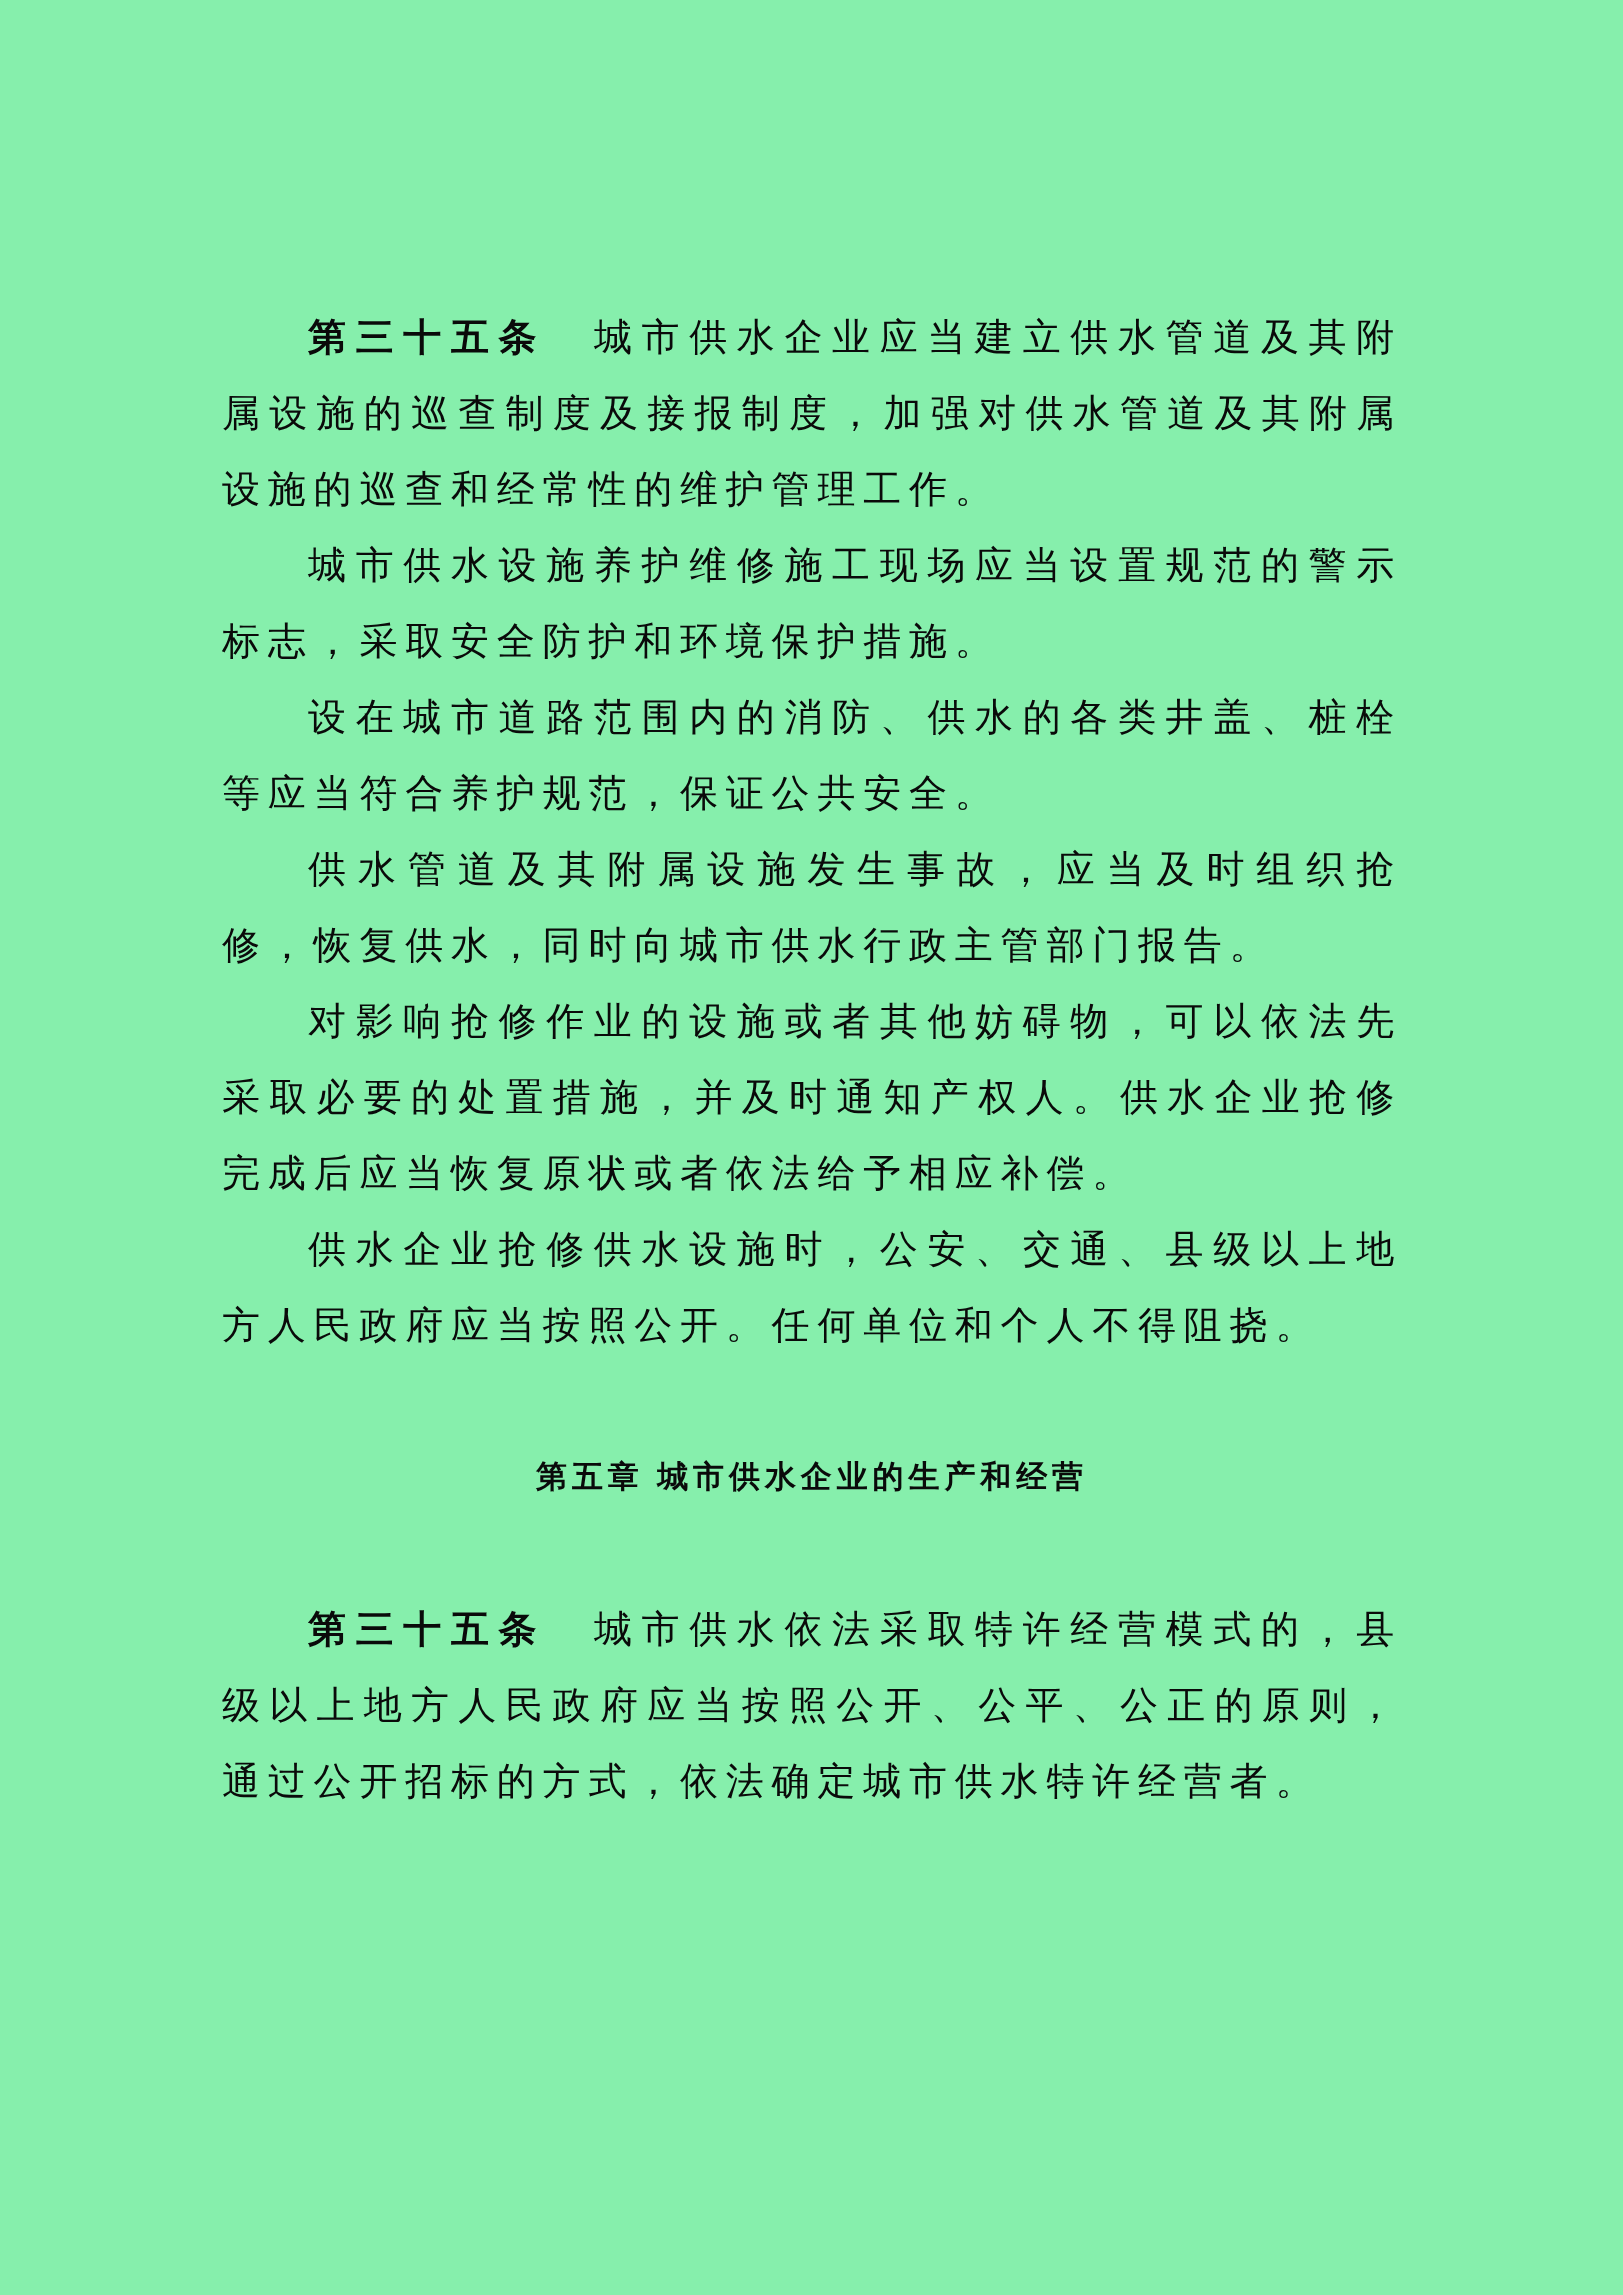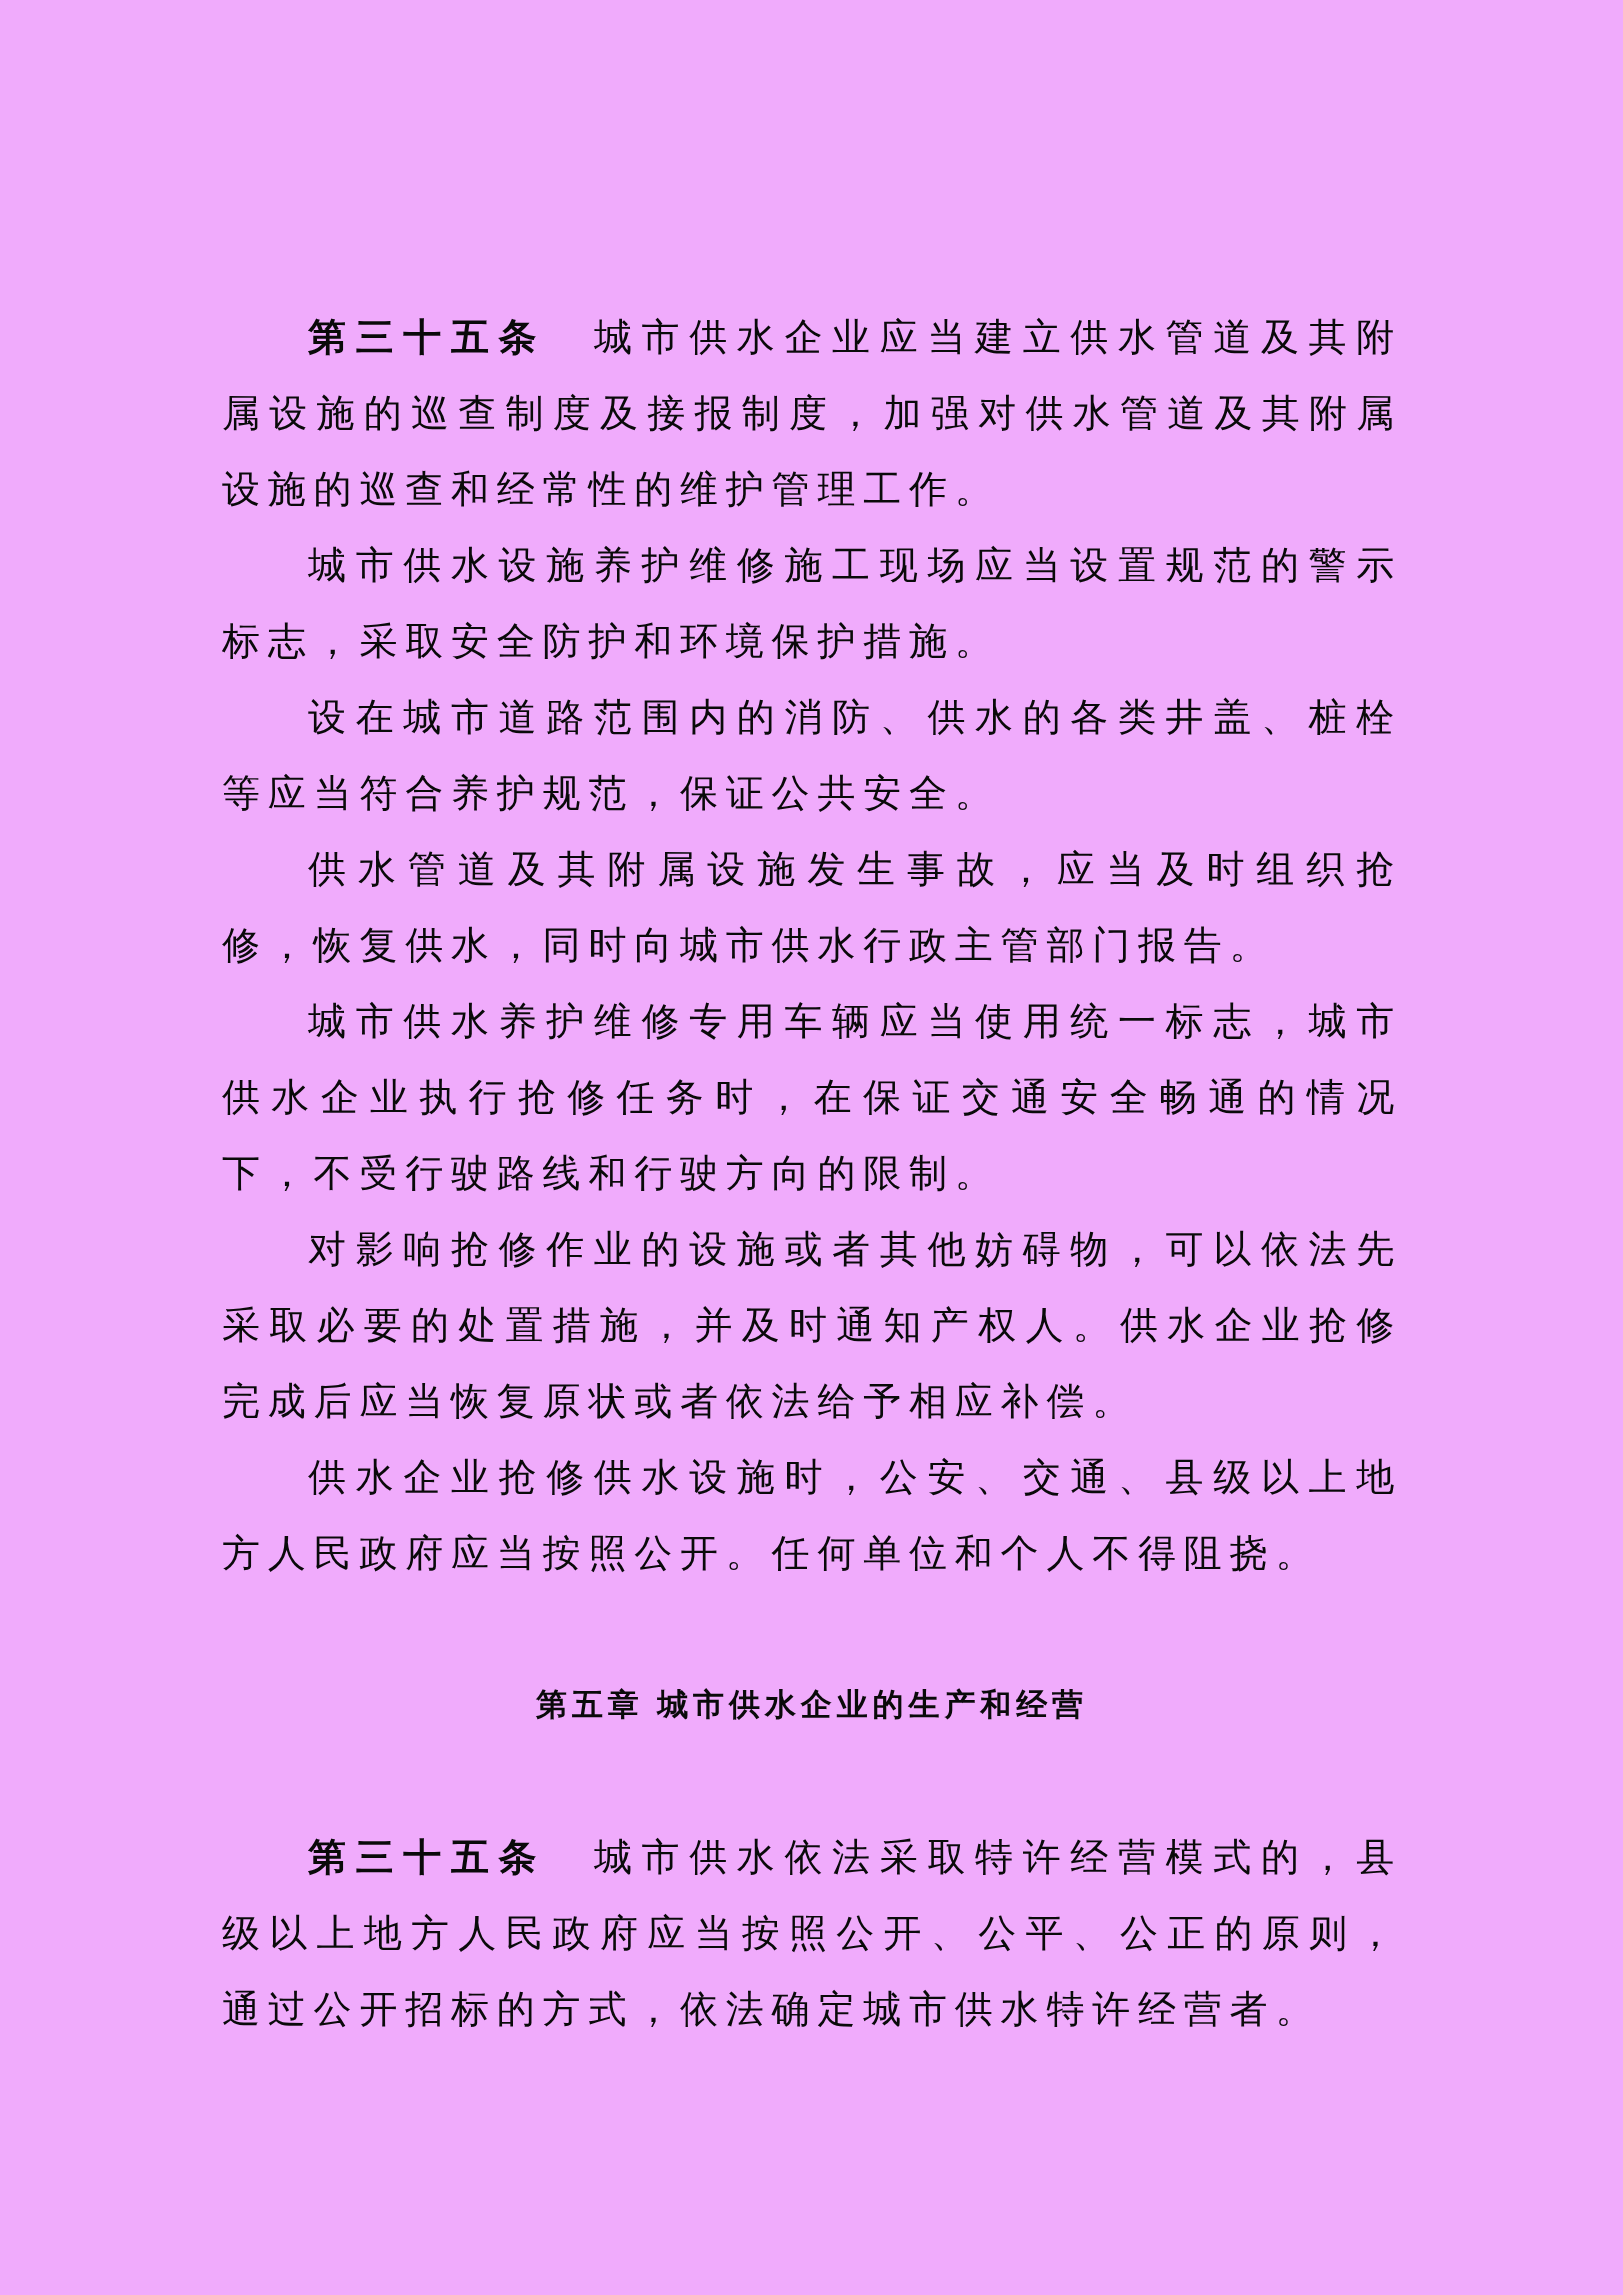--- a/index.html
+++ b/index.html
@@ -6,21 +6,21 @@
   body {
     width: 1623px;
     height: 2295px;
     background: #ffffff;
     font-family: "Liberation Serif", "DejaVu Serif", serif;
   }
   .page {
     position: relative;
     width: 1623px;
     height: 2295px;
-    background: #f0abfc;
+    background: #86efac;
     overflow: hidden;
   }
   .content {
     position: absolute;
     left: 222px;
     top: 299px;
     width: 1180px;
     color: #0a0a0a;
     font-size: 38px;
     line-height: 76px;
@@ -50,20 +50,19 @@
 </style>
 </head>
 <body>
 
 <div class="page">
   <div class="content">
       <p class="para"><b class="artnum">第三十五条</b>　<span>城市供水企业应当建立供水管道及其附属设施的巡查制度及接报制度，加强对供水管道及其附属设施的巡查和经常性的维护管理工作。</span></p>
       <p class="para">城市供水设施养护维修施工现场应当设置规范的警示标志，采取安全防护和环境保护措施。</p>
       <p class="para">设在城市道路范围内的消防、供水的各类井盖、桩栓等应当符合养护规范，保证公共安全。</p>
       <p class="para">供水管道及其附属设施发生事故，应当及时组织抢修，恢复供水，同时向城市供水行政主管部门报告。</p>
-      <p class="para">城市供水养护维修专用车辆应当使用统一标志，城市供水企业执行抢修任务时，在保证交通安全畅通的情况下，不受行驶路线和行驶方向的限制。</p>
       <p class="para">对影响抢修作业的设施或者其他妨碍物，可以依法先采取必要的处置措施，并及时通知产权人。供水企业抢修完成后应当恢复原状或者依法给予相应补偿。</p>
       <p class="para">供水企业抢修供水设施时，公安、交通、县级以上地方人民政府应当按照公开。任何单位和个人不得阻挠。</p>
       <h2 class="chapter">第五章 城市供水企业的生产和经营</h2>
       <p class="para"><b class="artnum">第三十五条</b>　<span>城市供水依法采取特许经营模式的，县级以上地方人民政府应当按照公开、公平、公正的原则，通过公开招标的方式，依法确定城市供水特许经营者。</span></p>
     </div>
 </div>
 
 
 </body></html>

